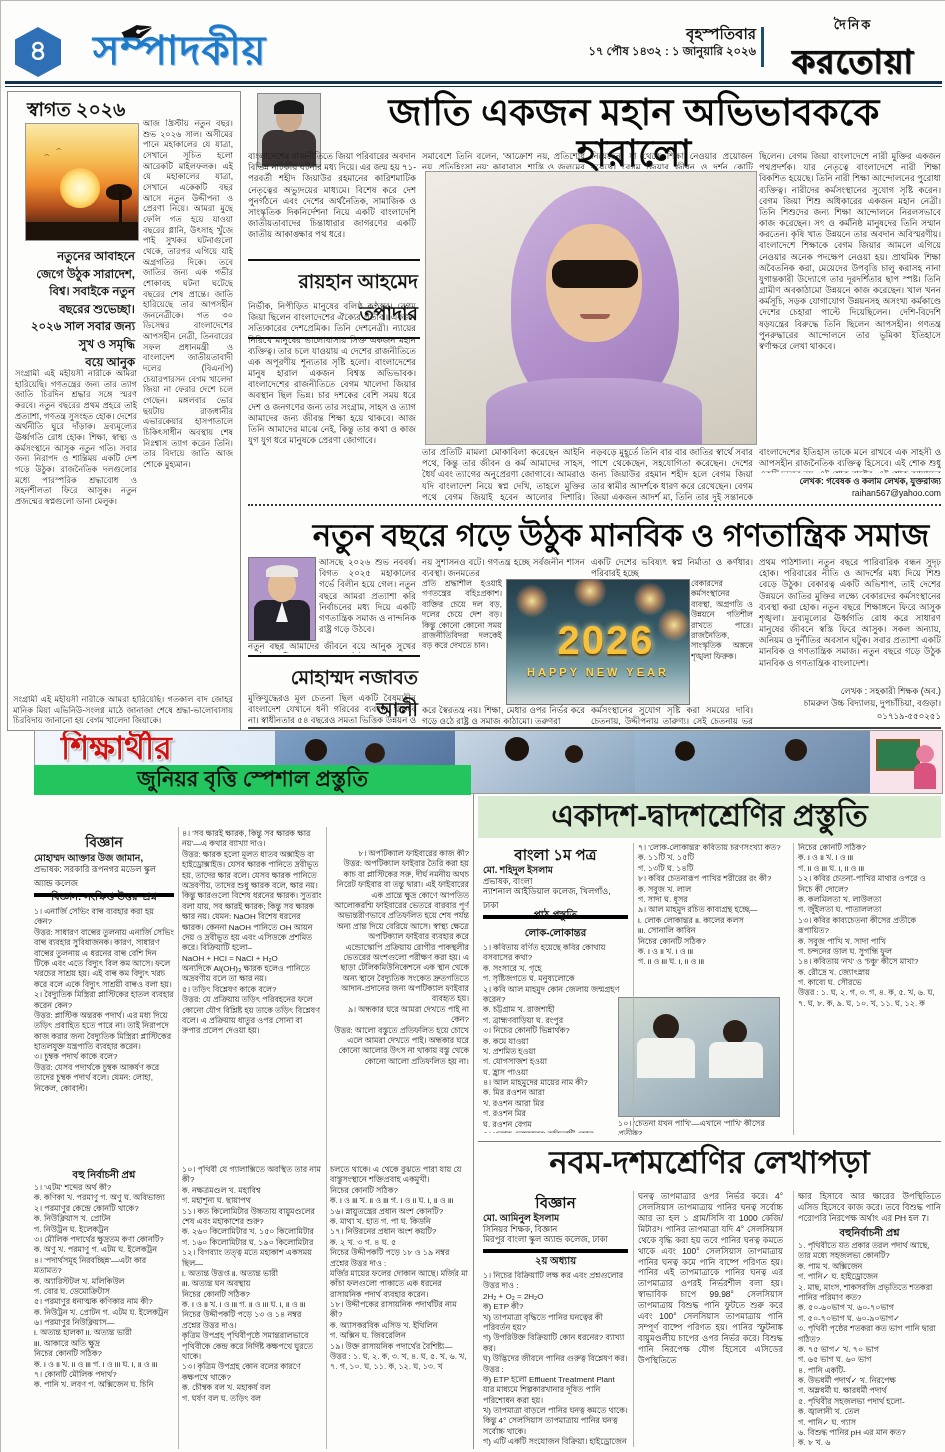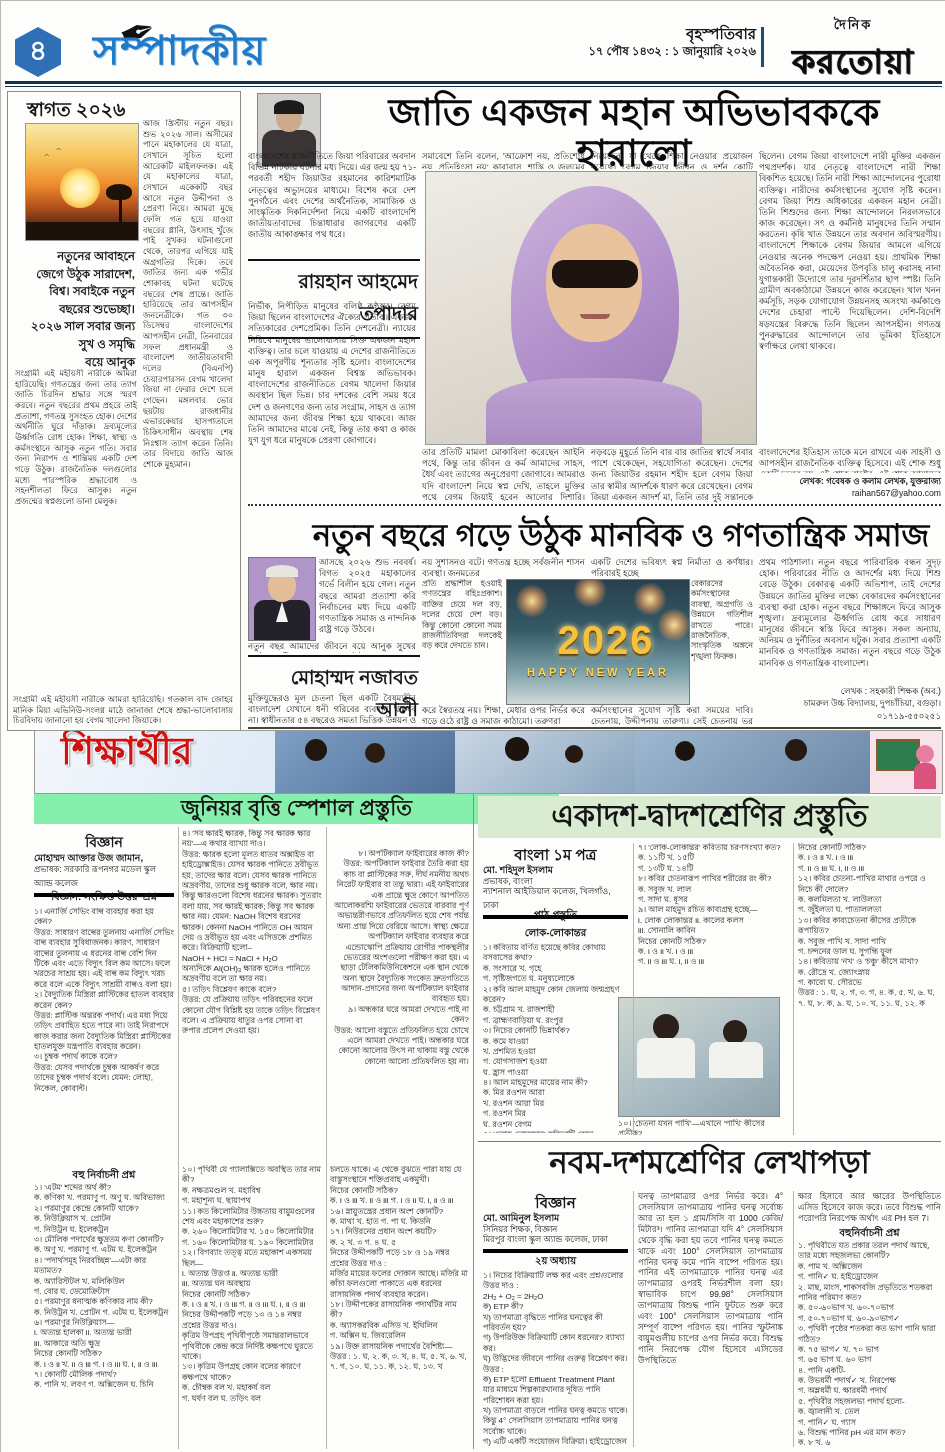--- a/index.html
+++ b/index.html
@@ -77,31 +77,31 @@
   .fw{position:absolute;width:34px;height:34px;border-radius:50%;
       background:radial-gradient(circle,rgba(255,230,150,.95) 0%,rgba(255,160,90,.55) 40%,rgba(255,120,60,0) 70%);}
   .ny-year{position:absolute;left:0;top:38px;width:100%;text-align:center;font-size:40px;font-weight:bold;
            color:#f6c23c;text-shadow:0 2px 2px #5a3c08,0 0 6px #ffe9a8;letter-spacing:2px;padding-left:8px;}
   .ny-sub{position:absolute;left:0;top:86px;width:100%;text-align:center;font-size:11px;font-weight:bold;
           color:#ffd75e;letter-spacing:3px;text-shadow:0 1px 1px #3c2a06;}
   .a2-sig{text-align:right;font-size:8.6px;line-height:1.45;}
   
   .banner{left:33px;top:729px;width:907px;height:62px;border:1px solid #9a9a92;overflow:hidden;
           background:linear-gradient(110deg,#f3f7fc 0%,#dde9f5 30%,#c6d9ec 55%,#b3cce4 100%);}
-  .banner-title{position:absolute;left:26px;top:2px;font-size:38px;font-weight:bold;color:#cf1212;
+  .banner-title{position:absolute;left:26px;top:2px;font-size:32px;font-weight:bold;color:#cf1212;
                 text-shadow:1px 1px 0 #fff,-1px -1px 0 #fff,2px 2px 2px rgba(0,0,0,.35);line-height:.95;text-align:right;}
   .banner-title2{position:absolute;left:128px;top:30px;font-size:28px;font-weight:bold;color:#cf1212;
                 text-shadow:1px 1px 0 #fff,-1px -1px 0 #fff,2px 2px 2px rgba(0,0,0,.35);margin-top:30px;}
   .bphoto{position:absolute;top:0;height:62px;}
   .stu-fig{position:absolute;border-radius:50%;}
   .cartoon{position:absolute;right:0;top:0;width:72px;height:62px;background:#f8e3ea;}
   .board{position:absolute;left:6px;top:8px;width:40px;height:28px;background:#2e7d4f;border:2px solid #8a5a2b;}
   .teach{position:absolute;right:8px;top:14px;width:18px;height:18px;border-radius:50%;background:#e87fa0;}
   .teach-body{position:absolute;right:6px;top:32px;width:22px;height:26px;border-radius:8px 8px 0 0;background:#d9537f;}
-  .jr-header{left:33px;top:793px;width:525px;height:30px;background:#86efac;display:flex;align-items:center;
+  .jr-header{left:33px;top:764px;width:437px;height:30px;background:#22c55e;display:flex;align-items:center;
              justify-content:center;font-size:21px;font-weight:bold;}
   .sec-band{position:absolute;display:flex;align-items:center;justify-content:center;font-weight:bold;}
   .hsc-band{left:477px;top:795px;width:463px;height:42px;background:#d9ecd2;font-size:30px;}
   .ssc-title{left:477px;top:1140px;width:463px;height:44px;font-size:31px;border-top:1px solid #777;}
   .subj{font-weight:bold;text-align:center;}
   .author-b{font-weight:bold;font-size:9.3px;}
   .role{font-size:8.4px;}
   .role-u{border-bottom:4px solid #000000;padding-bottom:2px;}
   .center-b{font-weight:bold;text-align:center;font-size:10px;}
   .hsc-photo{left:617px;top:996px;width:160px;height:118px;border:1px solid #888;overflow:hidden;

